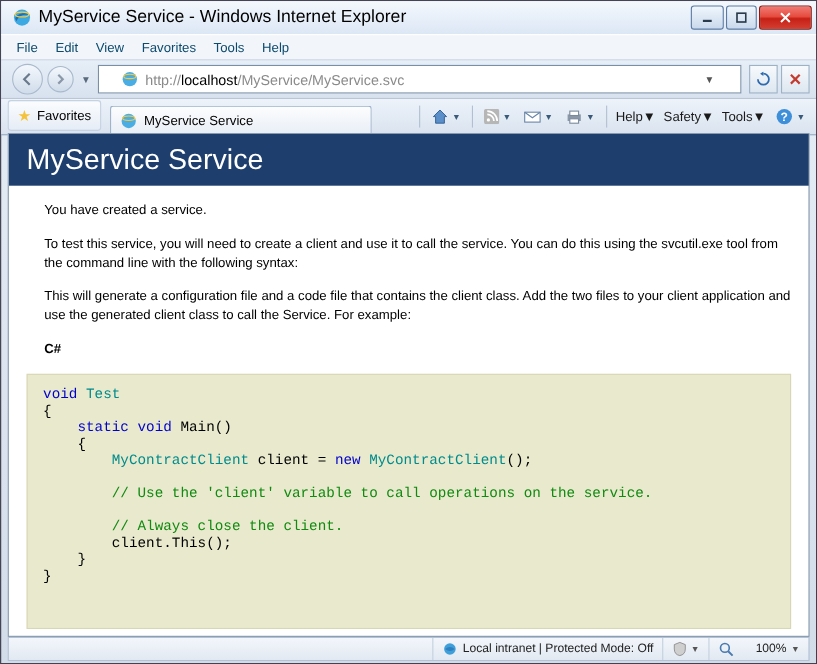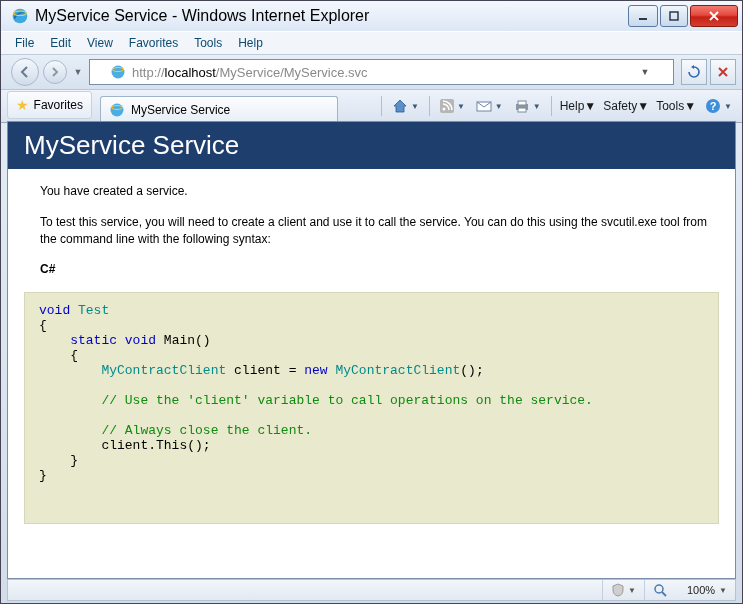--- a/index.html
+++ b/index.html
@@ -206,20 +206,21 @@
   </div>
 
   <div class="content-wrap">
     <div class="content">
       <div class="banner">
         <h1>MyService Service</h1>
       </div>
       <div class="body">
         <p>You have created a service.</p>
         <p>To test this service, you will need to create a client and use it to call the service. You can do this using the svcutil.exe tool from the command line with the following syntax:</p>
+        <p>This will generate a configuration file and a code file that contains the client class. Add the two files to your client application and use the generated client class to call the Service. For example:</p>
         <p class="lang">C#</p>
         <div class="codebox"><span class="kw-blue">void</span><span class="kw-teal"> Test</span>
 <span>{</span>
 <span class="kw-blue">    static</span><span class="kw-blue"> void</span><span> Main()</span>
 <span>    {</span>
 <span class="kw-teal">        MyContractClient</span><span> client = </span><span class="kw-blue">new</span><span class="kw-teal"> MyContractClient</span><span>();</span>
 <span></span>
 <span class="kw-green">        // Use the 'client' variable to call operations on the service.</span>
 <span></span>
 <span class="kw-green">        // Always close the client.</span>
@@ -227,20 +228,27 @@
 <span>    }</span>
 <span>}</span>
 <br><br></div>
       </div>
     </div>
   </div>
 
   <div class="status">
     <div class="seg flex" style="border-left:none"></div>
     <div class="seg">
+      <svg class="zone-ico" viewBox="0 0 16 16">
+          <circle cx="8" cy="8" r="6" fill="#3E9FD9"></circle>
+          <path d="M3 8 Q8 4 13 8 Q8 12 3 8" fill="#2E7FBF"></path>
+        </svg>
+      <span>Local intranet | Protected Mode: Off</span>
+    </div>
+    <div class="seg">
       <svg width="14" height="14">
           <path d="M7 1 L12 3 L12 7 Q12 12 7 13 Q2 12 2 7 L2 3 Z" fill="#CFCFCF" stroke="#8A8A8A" stroke-width="0.8"></path>
         </svg>
       <span class="drop" style="font-size:8px;margin-left:3px;color:#555">▼</span>
     </div>
     <div class="seg">
       <svg width="14" height="14">
           <circle cx="6" cy="6" r="4" fill="none" stroke="#4A7AB0" stroke-width="1.5"></circle>
           <line x1="9" y1="9" x2="13" y2="13" stroke="#4A7AB0" stroke-width="1.8"></line>
         </svg>

